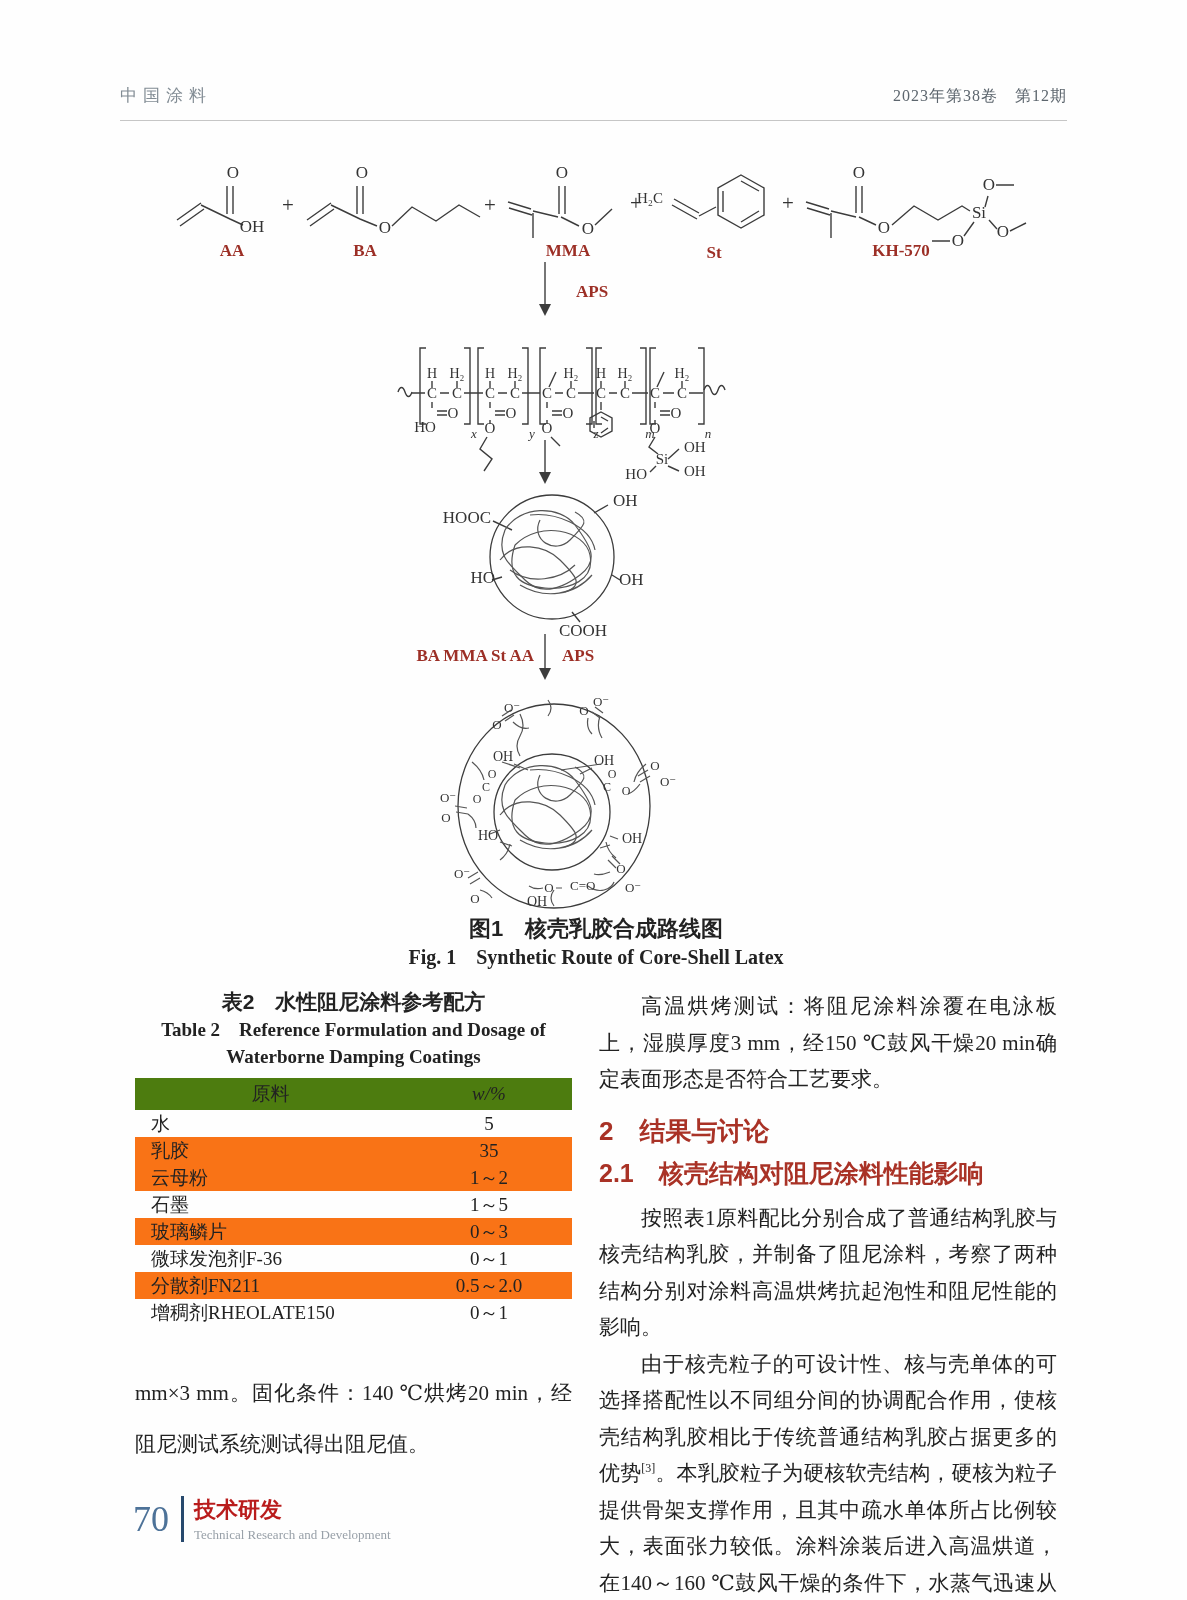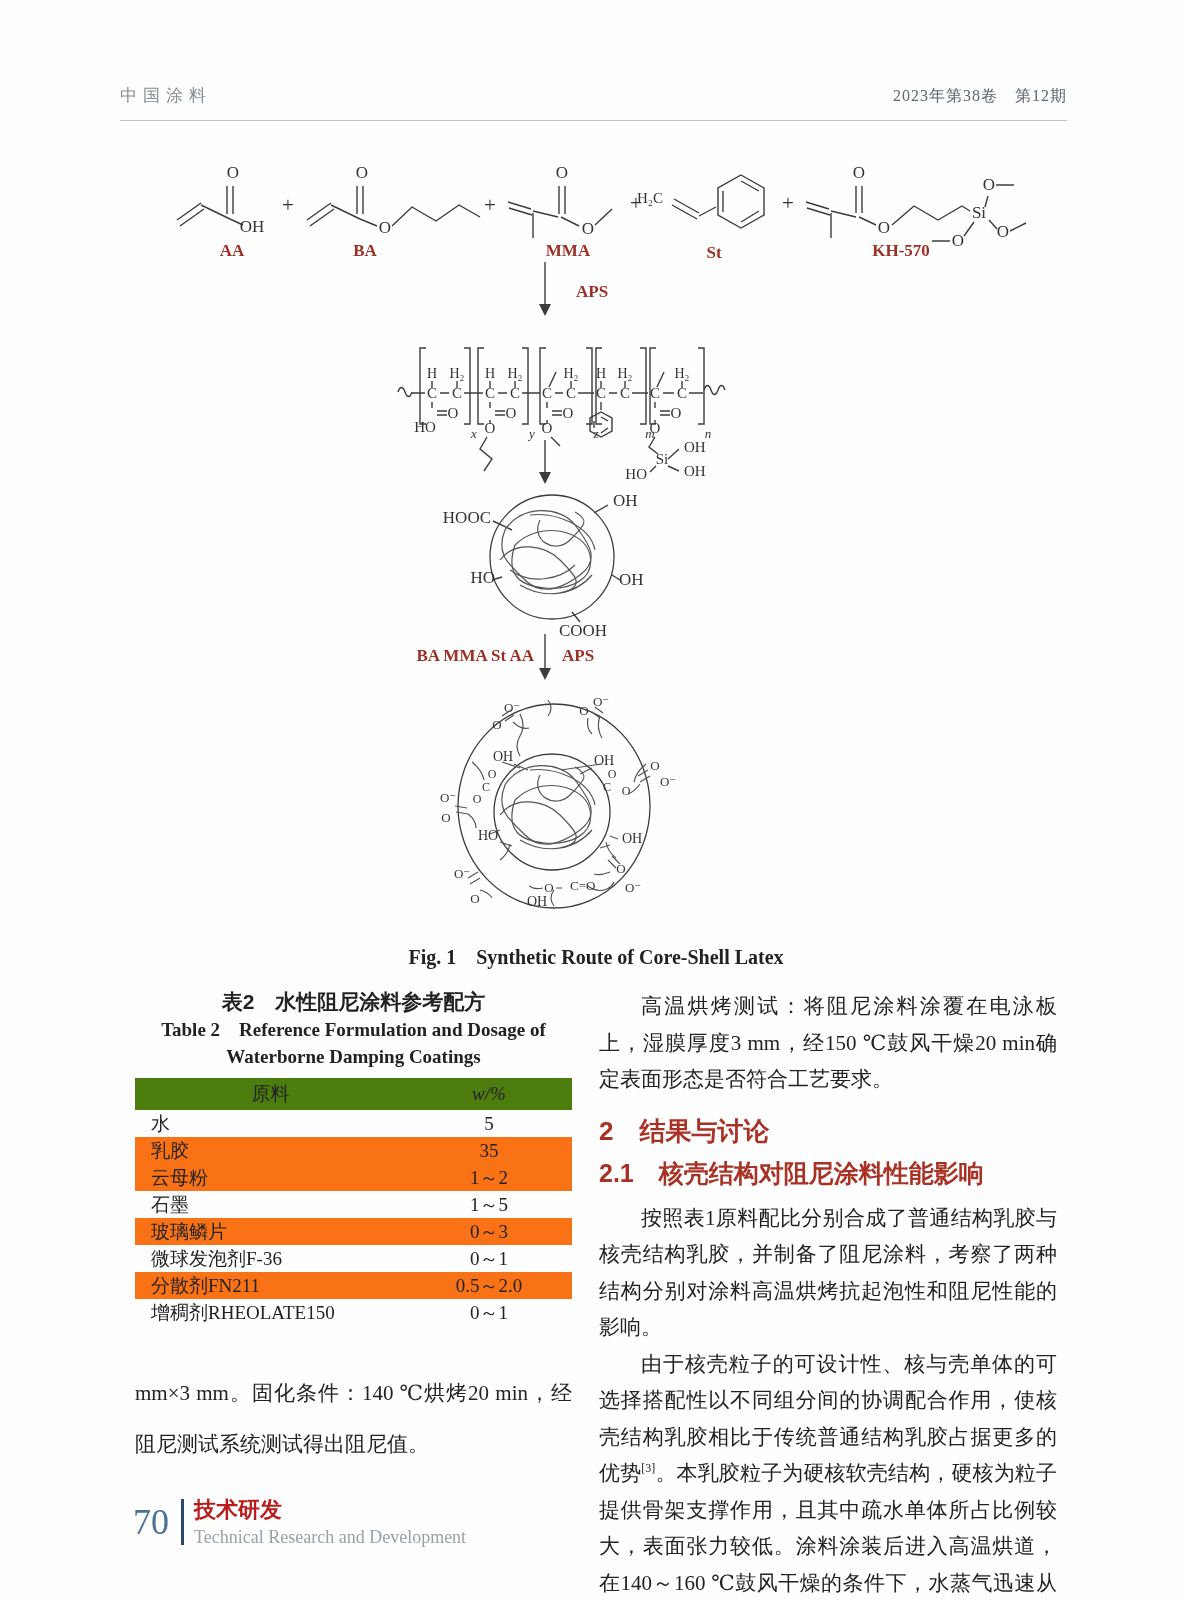--- a/index.html
+++ b/index.html
@@ -37,21 +37,21 @@
   .h2{font-family:"Liberation Sans","DejaVu Sans",sans-serif;font-weight:bold;font-size:26px;
       color:#a93226;margin:16px 0 8px 0;}
   .h3{font-family:"Liberation Sans","DejaVu Sans",sans-serif;font-weight:bold;font-size:25px;
       color:#a93226;margin:4px 0 10px 0;}
   .body-p sup{font-size:12px;line-height:0;}
   
   .footer{position:absolute;left:133px;top:1495px;display:flex;align-items:center;}
   .pageno{font-size:36px;color:#4d7298;margin-right:12px;}
   .fbar{width:3px;height:46px;background:#27496d;margin-right:10px;}
   .fzh{font-family:Liberation Serif, serif;font-weight:bold;font-size:22px;color:#b91c1c;}
-  .fen{font-size:18px;color:#98a0a8;margin-top:2px;}
+  .fen{font-size:13px;color:#98a0a8;margin-top:2px;}
 </style>
 </head>
 <body>
 
 <div id="page">
 
   <div class="header">
     <span class="journal">中国涂料</span>
     <span class="issue">2023年第38卷　第12期</span>
   </div>
@@ -205,20 +205,21 @@
         <text x="486" y="791" text-anchor="middle" font-size="12">C</text>
         <text x="477" y="803" text-anchor="middle" font-size="12">O</text>
         <text x="488" y="840" text-anchor="middle" font-size="14">HO</text>
         <text x="622" y="843" text-anchor="start" font-size="14">OH</text>
         <text x="549" y="892" text-anchor="middle" font-size="13">O</text>
         <text x="570" y="890" text-anchor="start" font-size="13">C=O</text>
         <text x="537" y="906" text-anchor="middle" font-size="14">OH</text>
       </g>
   </svg>
 
+  <div class="cap cap-zh">图1　核壳乳胶合成路线图</div>
   <div class="cap cap-en">Fig. 1　Synthetic Route of Core-Shell Latex</div>
 
   <div class="col col-left">
     <div class="tbl-title-zh">表2　水性阻尼涂料参考配方</div>
     <div class="tbl-title-en">Table 2　Reference Formulation and Dosage of</div>
     <div class="tbl-title-en">Waterborne Damping Coatings</div>
     <table class="formulation">
       <thead>
         <tr>
           <th>原料</th>

